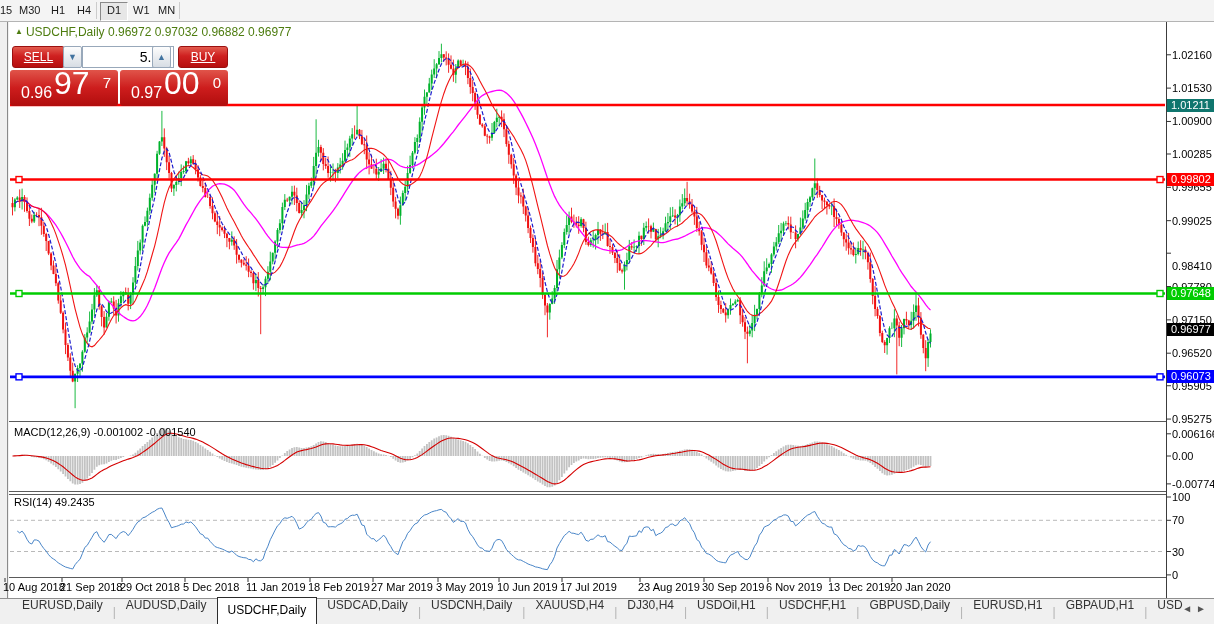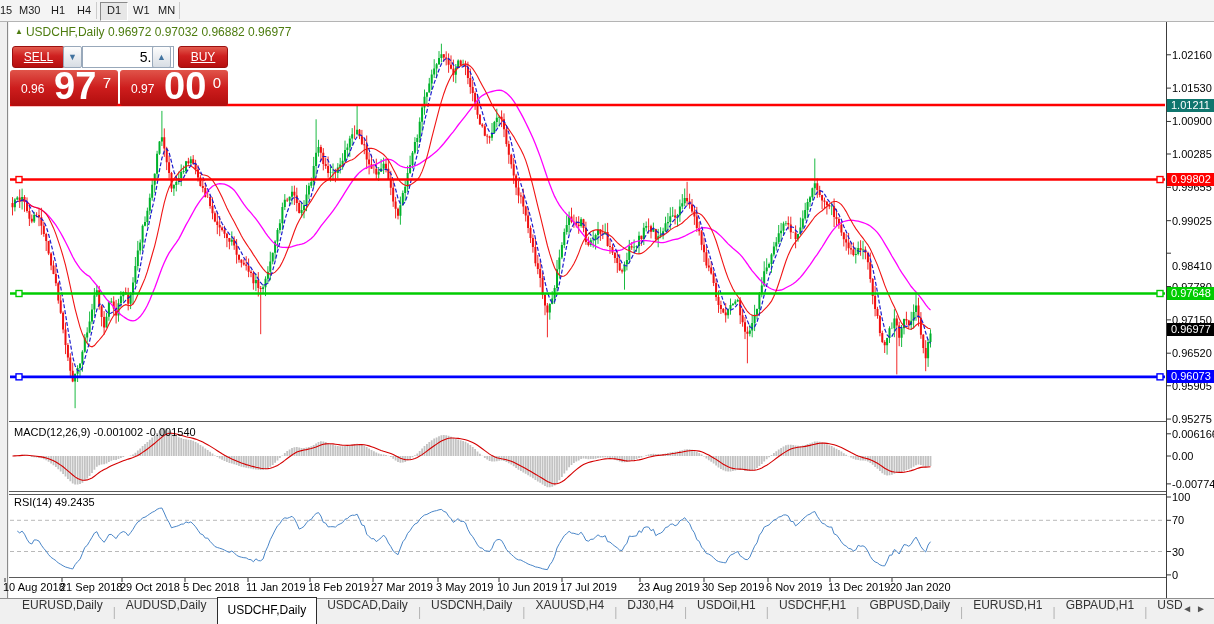--- a/index.html
+++ b/index.html
@@ -18,22 +18,22 @@
   
   #panel{position:absolute;left:10px;top:46px;width:218px;height:60px;z-index:6;}
   .rbtn{position:absolute;background:linear-gradient(180deg,#e25b4e 0%,#cf2020 45%,#b60f0f 100%);border:1px solid #9b1010;border-radius:3px;color:#fff;text-align:center;box-sizing:border-box;}
   #sellBtn{left:2px;top:0;width:53px;height:22px;font-size:12px;line-height:20px;text-decoration:underline;}
   #buyBtn{left:168px;top:0;width:50px;height:22px;font-size:12px;line-height:20px;text-decoration:underline;}
   .spin{position:absolute;top:0;width:19px;height:22px;background:linear-gradient(180deg,#fdfdfd,#d7dde4);border:1px solid #98a8ba;border-radius:2px;color:#41739f;font-size:9px;line-height:20px;text-align:center;box-sizing:border-box;}
   #spinDn{left:53px;} #spinUp{left:142px;}
   #vol{position:absolute;left:72px;top:0;width:92px;height:22px;background:#fff;border:1px solid #98a8ba;box-sizing:border-box;font-size:14px;line-height:20px;text-align:right;padding-right:6px;color:#000;}
   .pricebox{position:absolute;top:24px;width:108px;height:36px;background:linear-gradient(180deg,#e0544a 0%,#cd1d1d 50%,#b10d0d 100%);border-radius:3px;color:#fff;}
   #sellBox{left:0;} #buyBox{left:110px;}
-  .pb-small{position:absolute;left:11px;bottom:10px;font-size:12px;}
-  .pb-big{position:absolute;left:44px;top:-5px;font-size:38px;font-weight:700;text-align:center;}
+  .pb-small{position:absolute;left:11px;bottom:4px;font-size:16px;}
+  .pb-big{position:absolute;left:44px;top:-5px;font-size:32px;font-weight:400;text-align:center;}
   .pb-sup{position:absolute;right:7px;top:4px;font-size:15px;}
   
   .axlabel{position:absolute;left:1172px;font-size:11px;line-height:12px;color:#000;z-index:2;white-space:nowrap;}
   .axtag{position:absolute;left:1167px;width:47px;font-size:11px;line-height:13px;height:13px;color:#fff;padding-left:4px;box-sizing:border-box;z-index:3;white-space:nowrap;}
   .indlabel{position:absolute;font-size:11px;color:#000;z-index:2;white-space:pre;}
   .dt{position:absolute;top:581px;font-size:11px;color:#000;white-space:nowrap;z-index:2;}
   
   #tabbar{position:absolute;left:0;top:598px;width:1214px;height:26px;background:#f0f0f0;border-top:1px solid #8f8f8f;box-sizing:border-box;display:flex;align-items:center;padding-left:12px;font-size:12px;color:#333;}
   .tab{padding:0 10px;height:36px;line-height:23px;white-space:nowrap;cursor:default;}
   .tab.active{background:#fff;border:1px solid #2c2c2c;border-bottom:none;margin-top:-2px;height:26px;line-height:25px;color:#000;}

